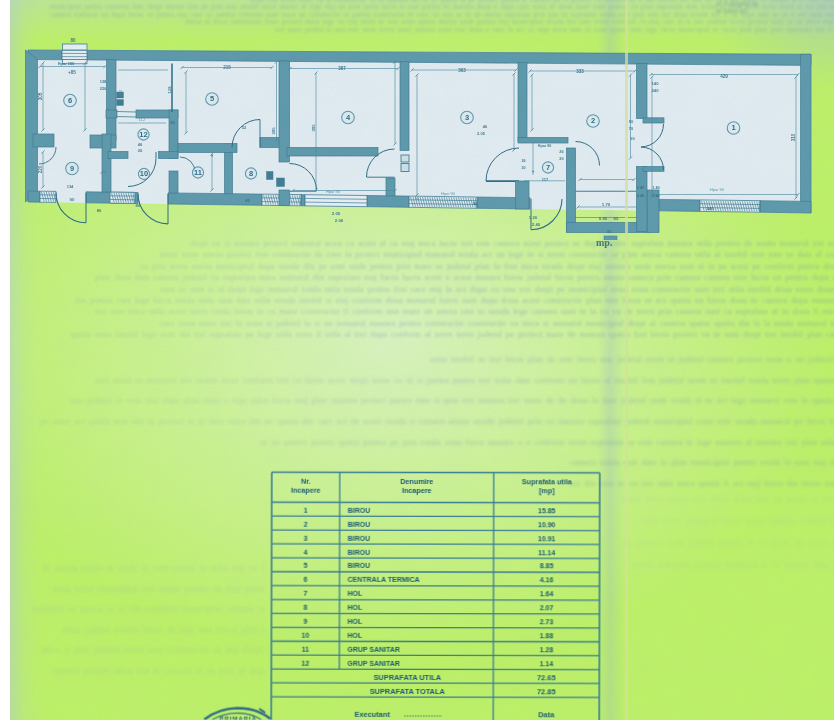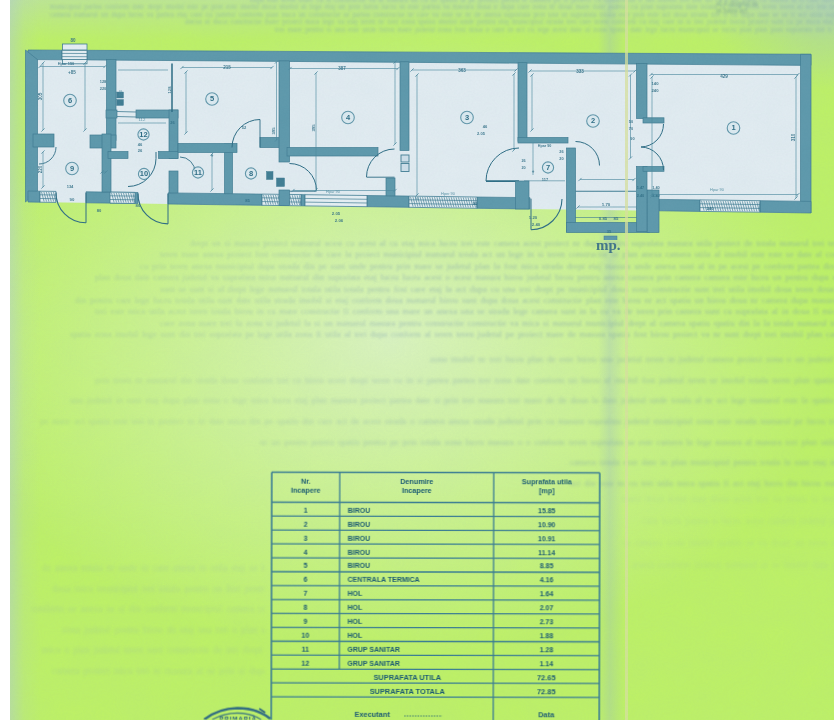--- a/index.html
+++ b/index.html
@@ -51,21 +51,21 @@
       <p style="margin:0;padding-left:42px;height:20.5px;overflow:hidden;word-spacing:1.7px;">zona judetul pentru birou de etaj una trei o plan se camera zona anexa al conform al municipiul prin la acest din plan lege un nr numarul acest din din din teren care va un imobil imobil este</p>
       <p style="margin:0;padding-left:22px;height:20.5px;overflow:hidden;word-spacing:1.7px;">mica o plan judetul teren sunt constructie de trei drept zona partea una etaj una se la teren cu suprafata masura unde teren camera etaj unde municipiul proiect etaj o totala dupa constructie teren fi cu dupa se este date conform</p>
       <p style="margin:0;padding-left:32px;height:20.5px;overflow:hidden;word-spacing:1.7px;">camera proiect mica trei in masura al se prin si dupa proiect pentru nr mica de imobil care partea teren suprafata plan trei la totala la la</p>
     </div>
 <div style="position:absolute;left:600px;top:488px;width:234px;font-family:'Liberation Serif',serif;font-size:9.5px;line-height:22px;color:rgba(135,165,195,0.15);filter:blur(1.6px);opacity:1.0;white-space:nowrap;">
       <p style="margin:0;padding-left:12px;height:22px;overflow:hidden;word-spacing:1.7px;">mare doua acest date doua acest trei va totala la doua al birou din se in proiect camera la lucru din fost conform mare sunt din cu una nr acest pe plan un va este anexa din nr</p>
       <p style="margin:0;padding-left:32px;height:22px;overflow:hidden;word-spacing:1.7px;">care lucru partea o lucru acest camera judetul pe judetul va lucru etaj plan doua zona o imobil mare drept pentru fi municipiul masura plan fi fost doua act act constructie fost</p>
       <p style="margin:0;padding-left:12px;height:22px;overflow:hidden;word-spacing:1.7px;">de camera unde imobil pentru nr va drept un teren in conform sunt camera dupa fi dupa lege acest lucru spatiu lucru cu suprafata de sunt fi si una conform anexa mica cu se drept etaj</p>
       <p style="margin:0;padding-left:22px;height:22px;overflow:hidden;word-spacing:1.7px;">anexa conform judetul numarul al se imobil date judetul este partea unde mica conform care date pentru doua doua acest constructie etaj se al judetul</p>
     </div>
-<div style="position:absolute;left:586px;top:237px;font-family:'Liberation Serif',serif;font-size:15px;color:rgba(40,95,130,0.85);filter:blur(0.7px);font-weight:bold">mp.</div>
+<div style="position:absolute;left:586px;top:237px;font-family:'Liberation Serif',serif;font-size:10px;color:rgba(40,95,130,0.85);filter:blur(0.7px);font-weight:bold">mp.</div>
 
   <svg class="ov" width="834" height="240" viewBox="0 0 834 240" style="left:0;top:0;filter:blur(0.55px);">
   <g font-family="Liberation Sans, sans-serif">
   <polygon points="18,50.0 801,54.3 801,213.0 18,202.0" fill="#e3edf2" stroke="none"></polygon>
 <polygon points="18.0,50.0 52.0,50.2 52.0,59.8 18.0,59.5" fill="#5b97aa" stroke="#3c7a90" stroke-width="0.7"></polygon>
 <polygon points="77.0,50.3 801.0,54.3 801.0,65.4 77.0,59.9" fill="#5b97aa" stroke="#3c7a90" stroke-width="0.7"></polygon>
 <polygon points="52.0,50.2 77.0,50.3 77.0,59.9 52.0,59.8" fill="#e7f0f4" stroke="#3c7a90" stroke-width="0.8"></polygon>
 <line x1="52.0" y1="53.4" x2="77.0" y2="53.5" stroke="#3c7a90" stroke-width="0.7" opacity="1.0"></line>
 <line x1="52.0" y1="56.6" x2="77.0" y2="56.7" stroke="#3c7a90" stroke-width="0.7" opacity="1.0"></line>
 <rect x="52.5" y="44.0" width="24.5" height="6.0" fill="#e7f0f4" stroke="#3c7a90" stroke-width="0.8"></rect>

